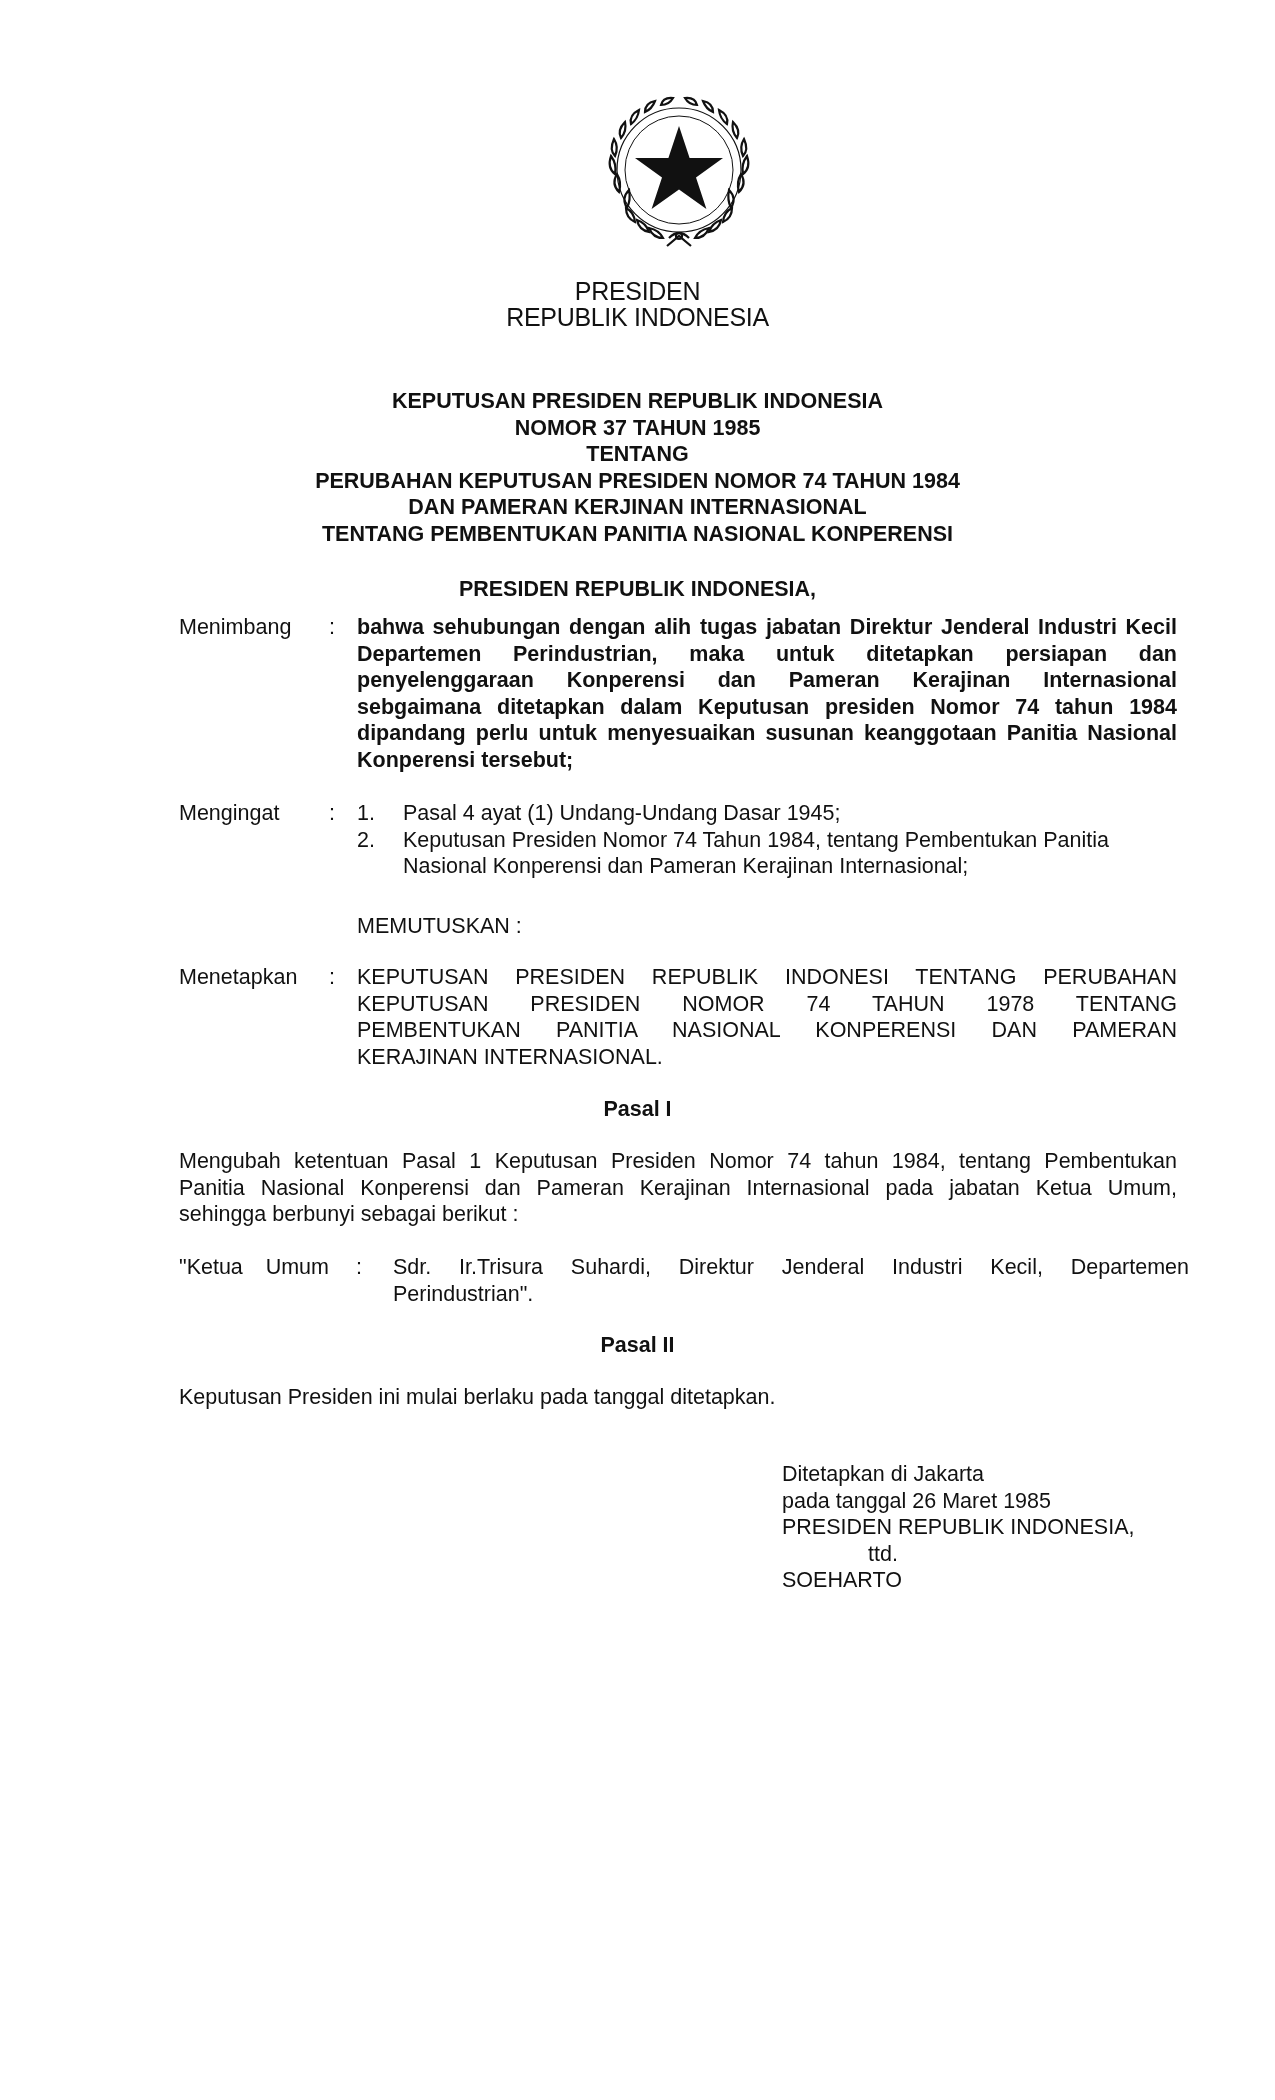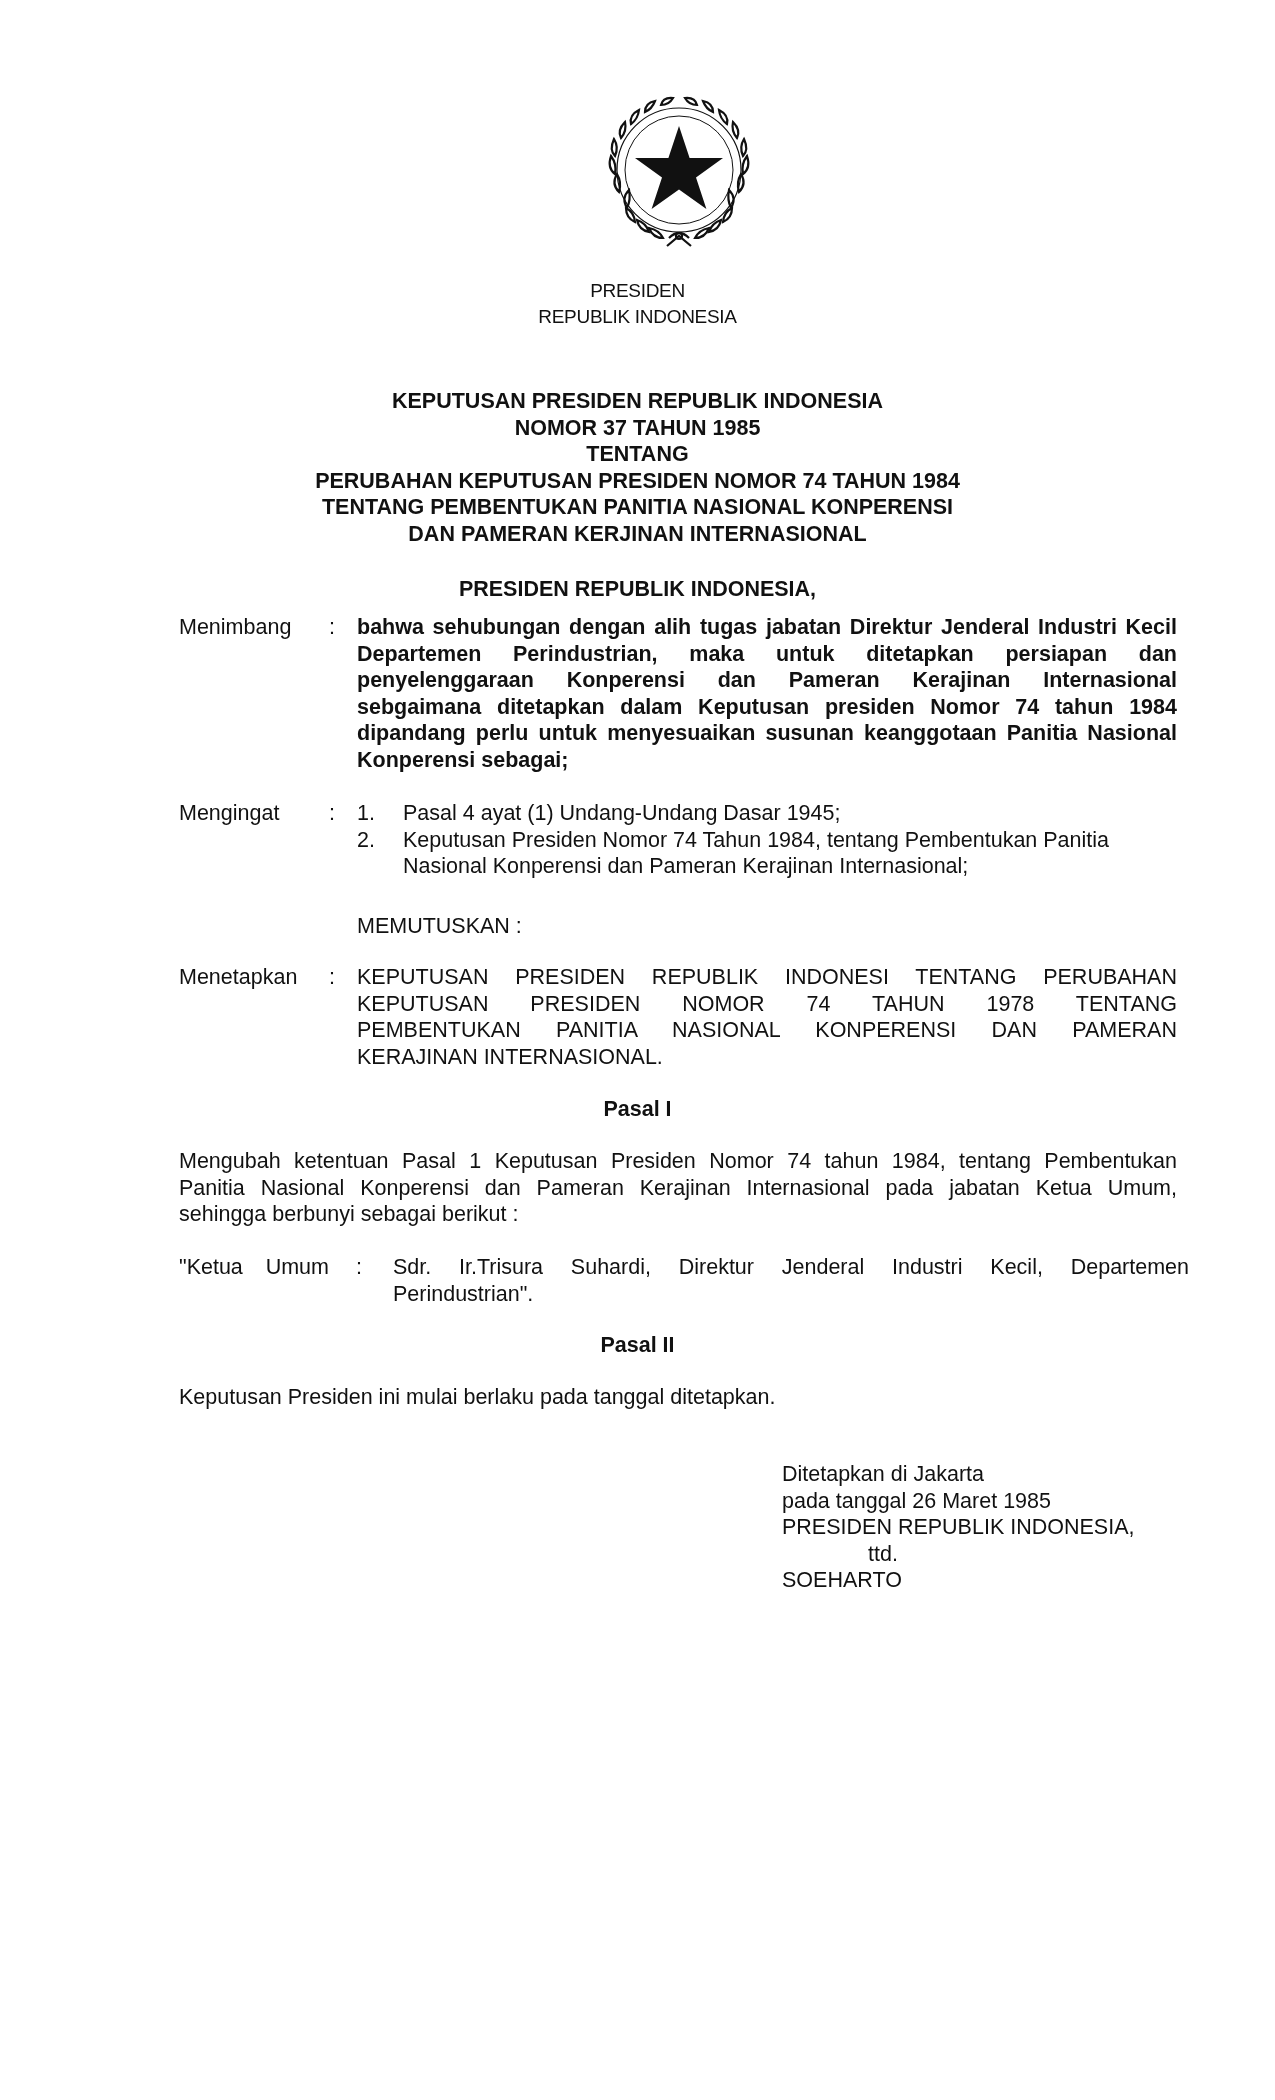--- a/index.html
+++ b/index.html
@@ -1,21 +1,21 @@
 <!DOCTYPE html>
 <html><head>
 <meta charset="utf-8">
 <style>
   html, body { margin: 0; padding: 0; background: #ffffff; }
   body { width: 1275px; height: 2100px; position: relative; overflow: hidden;
          font-family: "Liberation Sans", "DejaVu Sans", sans-serif; color: #111111; }
   .abs { position: absolute; }
   .center { left: 0; width: 1275px; text-align: center; }
   .emblem { left: 597px; top: 88px; width: 164px; height: 164px; }
-  .inst { font-size: 19px; line-height: 26px; letter-spacing: -0.3px; }
+  .inst { font-size: 25px; line-height: 26px; letter-spacing: -0.3px; }
   .title { font-weight: bold; font-size: 21.5px; line-height: 26.6px; margin-top: 32px; }
   .body { font-size: 21.5px; line-height: 26.6px; }
   .label { left: 179px; }
   .colon { left: 329px; }
   .content { left: 357px; width: 820px; text-align: justify; }
   .justify-line { text-align: justify; text-align-last: justify; }
   .num-row { position: relative; }
   .num { position: absolute; left: 0; }
   .num-text { margin-left: 46px; }
   .heading { font-weight: bold; }
@@ -69,35 +69,35 @@
 <div class="abs center inst" style="top:278px;">
   <div>PRESIDEN</div>
   <div>REPUBLIK INDONESIA</div>
 </div>
 
 <div class="abs center title" style="top:356px;">
   <div>KEPUTUSAN PRESIDEN REPUBLIK INDONESIA</div>
   <div>NOMOR 37 TAHUN 1985</div>
   <div>TENTANG</div>
   <div>PERUBAHAN KEPUTUSAN PRESIDEN NOMOR 74 TAHUN 1984</div>
+  <div>DAN PAMERAN KERJINAN INTERNASIONAL</div>
   <div>TENTANG PEMBENTUKAN PANITIA NASIONAL KONPERENSI</div>
-  <div>DAN PAMERAN KERJINAN INTERNASIONAL</div>
 </div>
 
 <div class="abs center title" style="top:544px;">PRESIDEN REPUBLIK INDONESIA,</div>
 
 <div class="abs body label" style="top:614px;">Menimbang</div>
 <div class="abs body colon" style="top:614px;">:</div>
 <div class="abs body content" style="top:614px;font-weight:bold;">
   <div class="justify-line">bahwa sehubungan dengan alih tugas jabatan Direktur Jenderal Industri Kecil</div>
   <div class="justify-line">Departemen Perindustrian, maka untuk ditetapkan persiapan dan</div>
   <div class="justify-line">penyelenggaraan Konperensi dan Pameran Kerajinan Internasional</div>
   <div class="justify-line">sebgaimana ditetapkan dalam Keputusan presiden Nomor 74 tahun 1984</div>
   <div class="justify-line">dipandang perlu untuk menyesuaikan susunan keanggotaan Panitia Nasional</div>
-  <div>Konperensi sebagai;</div>
+  <div>Konperensi tersebut;</div>
 </div>
 
 <div class="abs body label" style="top:800px;">Mengingat</div>
 <div class="abs body colon" style="top:800px;">:</div>
 <div class="abs body content" style="top:800px;">
   <div class="num-row">
     <span class="num">1.</span>
     <div class="num-text">Pasal 4 ayat (1) Undang-Undang Dasar 1945;</div>
   </div>
   <div class="num-row">

